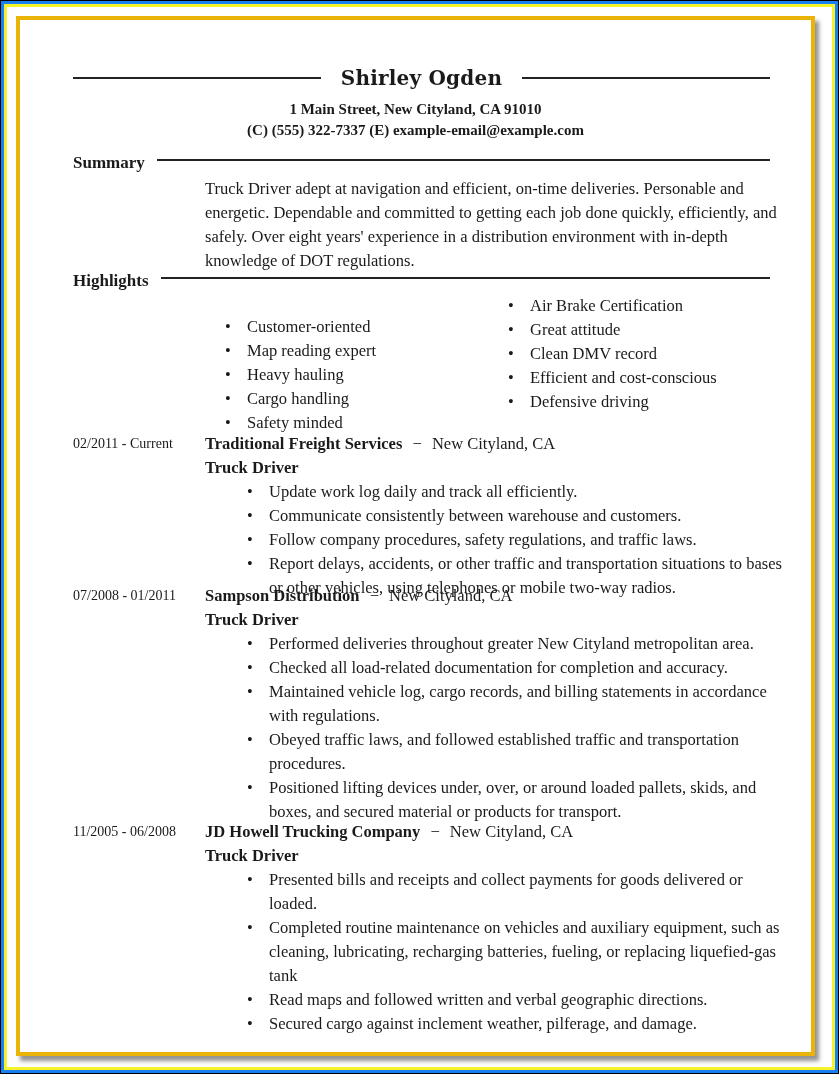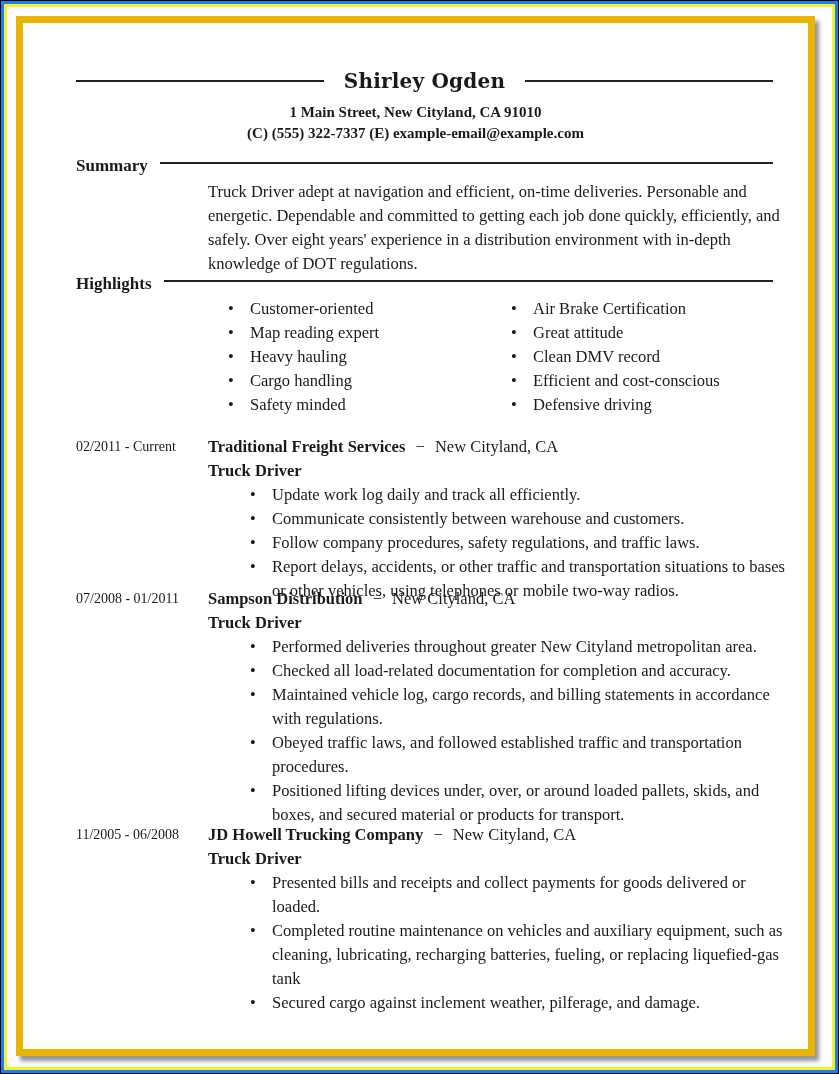--- a/index.html
+++ b/index.html
@@ -18,21 +18,21 @@
     }
     .frame-yellow {
       position: absolute; left: 4px; top: 4px; right: 4px; bottom: 4px;
       background: #fff;
       border: 3px solid #f6f22a;
       box-sizing: border-box;
     }
     .page {
       position: absolute; left: 16px; top: 16px; width: 799px; height: 1040px;
       box-sizing: border-box;
-      border: 7px solid #eab308;
+      border: 4px solid #eab308;
       background: #fff;
       box-shadow: 4px 5px 4px rgba(60,60,60,0.55);
     }
     .content { position: absolute; left: 0; top: 0; right: 0; bottom: 0; }
 
     .name-row {
       position: absolute; left: 53px; top: 46px; width: 697px; height: 24px;
       display: flex; align-items: center;
     }
     .name-row .rule { flex: 1; height: 2px; background: #222; }
@@ -60,21 +60,21 @@
 
     .body-text {
       font-family: "Liberation Serif", serif; font-size: 16.5px; line-height: 24px;
       color: #1a1a1a;
     }
     .summary {
       position: absolute; left: 185px; top: 157px; width: 580px;
     }
 
     .hl-col { position: absolute; top: 274px; list-style: none; margin: 0; padding: 0; }
-    .hl-col.left { left: 205px; }
+    .hl-col.left { left: 205px; margin-top: 21px; }
     .hl-col.right { left: 488px; }
     .hl-col li { position: relative; padding-left: 22px; }
     .bullet::before {
       content: "\2022"; position: absolute; left: 0; top: 0;
     }
 
     .job { position: absolute; left: 53px; width: 720px; }
     .job .dates {
       position: absolute; left: 0; top: 0; font-size: 14px;
       font-family: "Liberation Serif", serif;
@@ -171,19 +171,20 @@
       <div class="head">
         <div>
           <span class="company">JD Howell Trucking Company</span>
           <span class="sep">−</span>
           <span>New Cityland, CA</span>
         </div>
         <div class="role">Truck Driver</div>
         <ul>
           <li class="bullet">Presented bills and receipts and collect payments for goods delivered or loaded.</li>
           <li class="bullet">Completed routine maintenance on vehicles and auxiliary equipment, such as cleaning, lubricating, recharging batteries, fueling, or replacing liquefied-gas tank</li>
+          <li class="bullet">Read maps and followed written and verbal geographic directions.</li>
           <li class="bullet">Secured cargo against inclement weather, pilferage, and damage.</li>
         </ul>
       </div>
     </div>
 
   </div>
 </div>
 
 </body></html>

